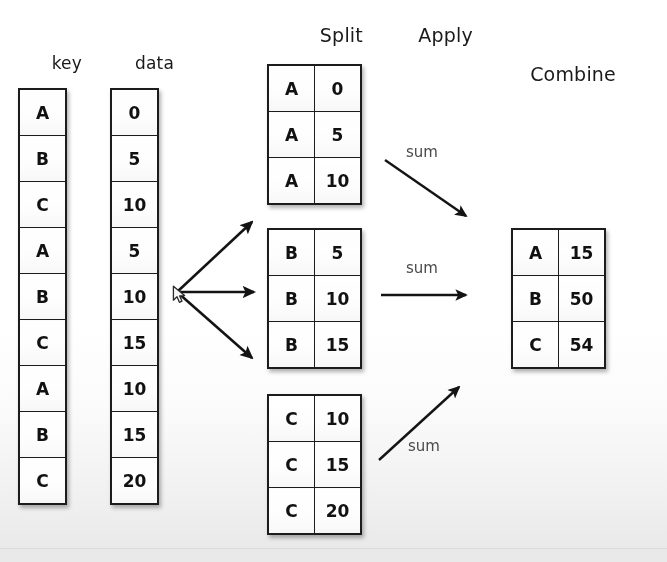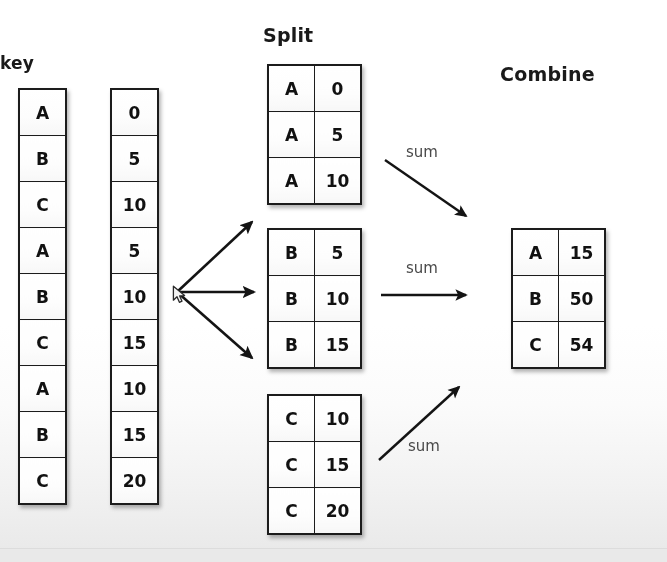--- a/index.html
+++ b/index.html
@@ -28,25 +28,25 @@
     right: 0;
     top: 548px;
     height: 14px;
     background: #e9e9e9;
     border-top: 1px solid #dcdcdc;
   }
 
   
   .col-heading {
     position: absolute;
-    font-weight: bold;
+    font-weight: normal;
     color: #1a1a1a;
     white-space: nowrap;
     letter-spacing: 0.2px;
-    text-align: left;
+    text-align: right;
   }
   .stage-heading {
     font-size: 19px;
     top: 24px;
   }
   .col-label {
     font-size: 17px;
     top: 53px;
   }
 
@@ -94,23 +94,25 @@
     width: 17px;
     height: 19px;
   }
 </style>
 </head>
 <body>
 
 <div id="canvas">
 
   <div class="col-heading stage-heading" style="left:263px; width:100px;">Split</div>
+  <div class="col-heading stage-heading" style="left:373px; width:100px;">Apply</div>
   <div class="col-heading stage-heading" style="left:500px; width:116px;margin-top:39px;">Combine</div>
 
   <div class="col-heading col-label" style="left:0px; width:82px;">key</div>
+  <div class="col-heading col-label" style="left:92px; width:82px;">data</div>
 
   <table class="tbl" style="left:18px; top:88px;">
     <tbody>
       <tr>
           <td>A</td>
         </tr>
       <tr>
           <td>B</td>
         </tr>
       <tr>

